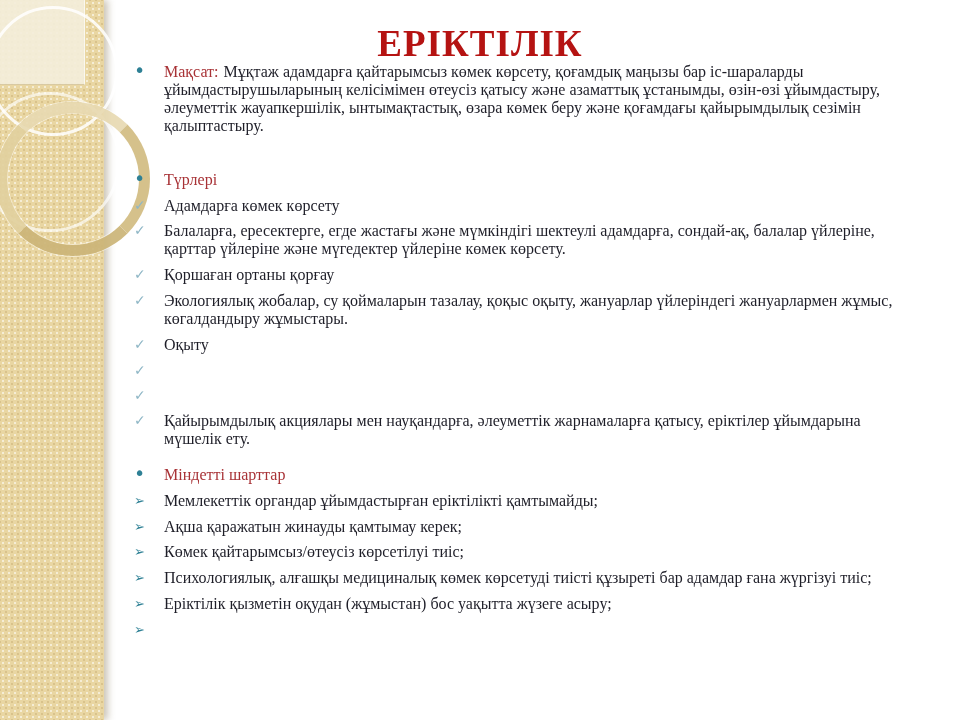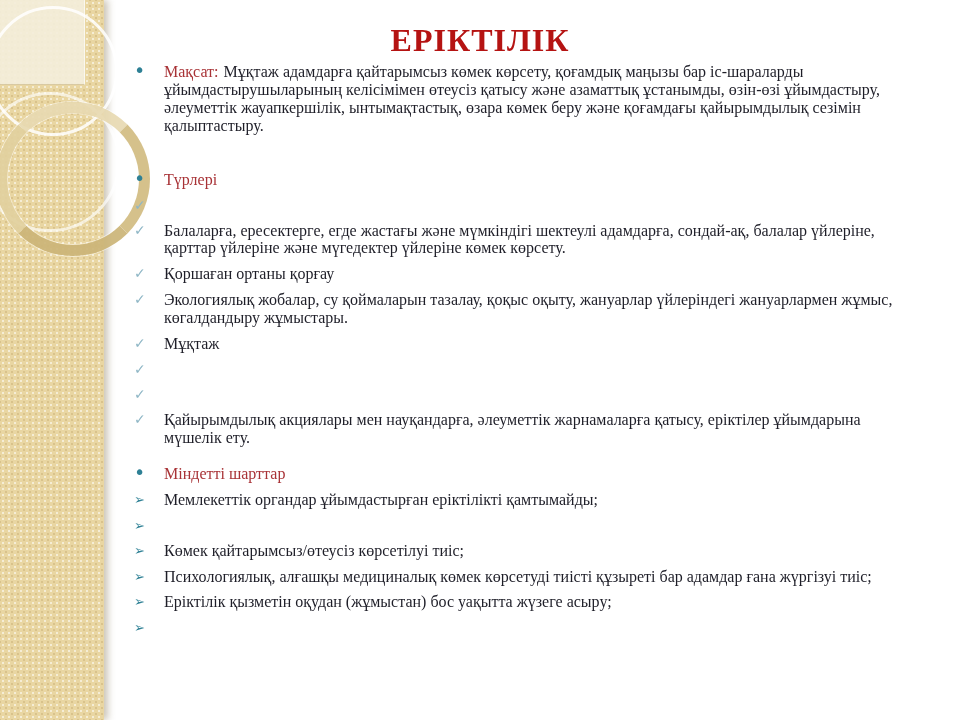--- a/index.html
+++ b/index.html
@@ -30,21 +30,21 @@
     left:-4px;top:102px;width:132px;height:132px;border:11px solid #d9c48e;
     border-color:#ead faa;
     border-color:#e8dab2 #d2bc82 #ccb578 #e2d19f;
     box-shadow:0 0 0 1px rgba(255,255,255,.55), inset 0 0 0 1px rgba(255,255,255,.5);
     opacity:.92;
   }
   .ring3{left:-20px;top:92px;width:134px;height:134px;border:3px solid rgba(255,255,255,.65);}
   
   .title{
     position:absolute;top:22px;left:0;width:960px;text-align:center;
-    font-size:32px;font-weight:bold;letter-spacing:1px;
+    font-size:37px;font-weight:bold;letter-spacing:1px;
     color:var(--title-red,#b51312);
   }
   
   .content{
     position:absolute;left:134px;top:63px;width:778px;
     font-size:16px;line-height:1.12;color:var(--body-ink,#1e1e28);
   }
   .row{display:flex;margin-bottom:8px;}
   .marker{flex:0 0 30px;font-family:"DejaVu Sans",sans-serif;}
   .m-dot{color:var(--bullet-teal,#2e8095);font-size:19px;line-height:15px;}
@@ -72,36 +72,37 @@
       <span class="marker m-dot">•</span>
       <span class="txtwrap"><span class="lead">Мақсат:</span><span class="txt">Мұқтаж адамдарға қайтарымсыз көмек көрсету, қоғамдық маңызы бар іс-шараларды ұйымдастырушыларының келісімімен өтеусіз қатысу және азаматтық ұстанымды, өзін-өзі ұйымдастыру, әлеуметтік жауапкершілік, ынтымақтастық, өзара көмек беру және қоғамдағы қайырымдылық сезімін қалыптастыру.</span></span>
     </div>
       <div class="spacer" style="height: 28px;"></div>
       <div class="row">
       <span class="marker m-dot">•</span>
       <span class="txtwrap"><span class="lead">Түрлері</span></span>
     </div>
       <div class="row">
       <span class="marker m-check">✓</span>
+      <span class="txtwrap"><span class="txt">Адамдарға көмек көрсету</span></span>
     </div>
       <div class="row">
       <span class="marker m-check">✓</span>
       <span class="txtwrap"><span class="txt">Балаларға, ересектерге, егде жастағы және мүмкіндігі шектеулі адамдарға, сондай-ақ, балалар үйлеріне, қарттар үйлеріне және мүгедектер үйлеріне көмек көрсету.</span></span>
     </div>
       <div class="row">
       <span class="marker m-check">✓</span>
       <span class="txtwrap"><span class="txt">Қоршаған ортаны қорғау</span></span>
     </div>
       <div class="row">
       <span class="marker m-check">✓</span>
       <span class="txtwrap"><span class="txt">Экологиялық жобалар, су қоймаларын тазалау, қоқыс оқыту, жануарлар үйлеріндегі жануарлармен жұмыс, көгалдандыру жұмыстары.</span></span>
     </div>
       <div class="row">
       <span class="marker m-check">✓</span>
-      <span class="txtwrap"><span class="txt">Мұқтаж</span></span>
+      <span class="txtwrap"><span class="txt">Оқыту</span></span>
     </div>
       <div class="row">
       <span class="marker m-check">✓</span>
     </div>
       <div class="row">
       <span class="marker m-check">✓</span>
     </div>
       <div class="row">
       <span class="marker m-check">✓</span>
       <span class="txtwrap"><span class="txt">Қайырымдылық акциялары мен науқандарға, әлеуметтік жарнамаларға қатысу, еріктілер ұйымдарына мүшелік ету.</span></span>
@@ -110,20 +111,21 @@
       <div class="row">
       <span class="marker m-dot">•</span>
       <span class="txtwrap"><span class="lead">Міндетті шарттар</span></span>
     </div>
       <div class="row">
       <span class="marker m-arrow">➢</span>
       <span class="txtwrap"><span class="txt">Мемлекеттік органдар ұйымдастырған еріктілікті қамтымайды;</span></span>
     </div>
       <div class="row">
       <span class="marker m-arrow">➢</span>
+      <span class="txtwrap"><span class="txt">Ақша қаражатын жинауды қамтымау керек;</span></span>
     </div>
       <div class="row">
       <span class="marker m-arrow">➢</span>
       <span class="txtwrap"><span class="txt">Көмек қайтарымсыз/өтеусіз көрсетілуі тиіс;</span></span>
     </div>
       <div class="row">
       <span class="marker m-arrow">➢</span>
       <span class="txtwrap"><span class="txt">Психологиялық, алғашқы медициналық көмек көрсетуді тиісті құзыреті бар адамдар ғана жүргізуі тиіс;</span></span>
     </div>
       <div class="row">

